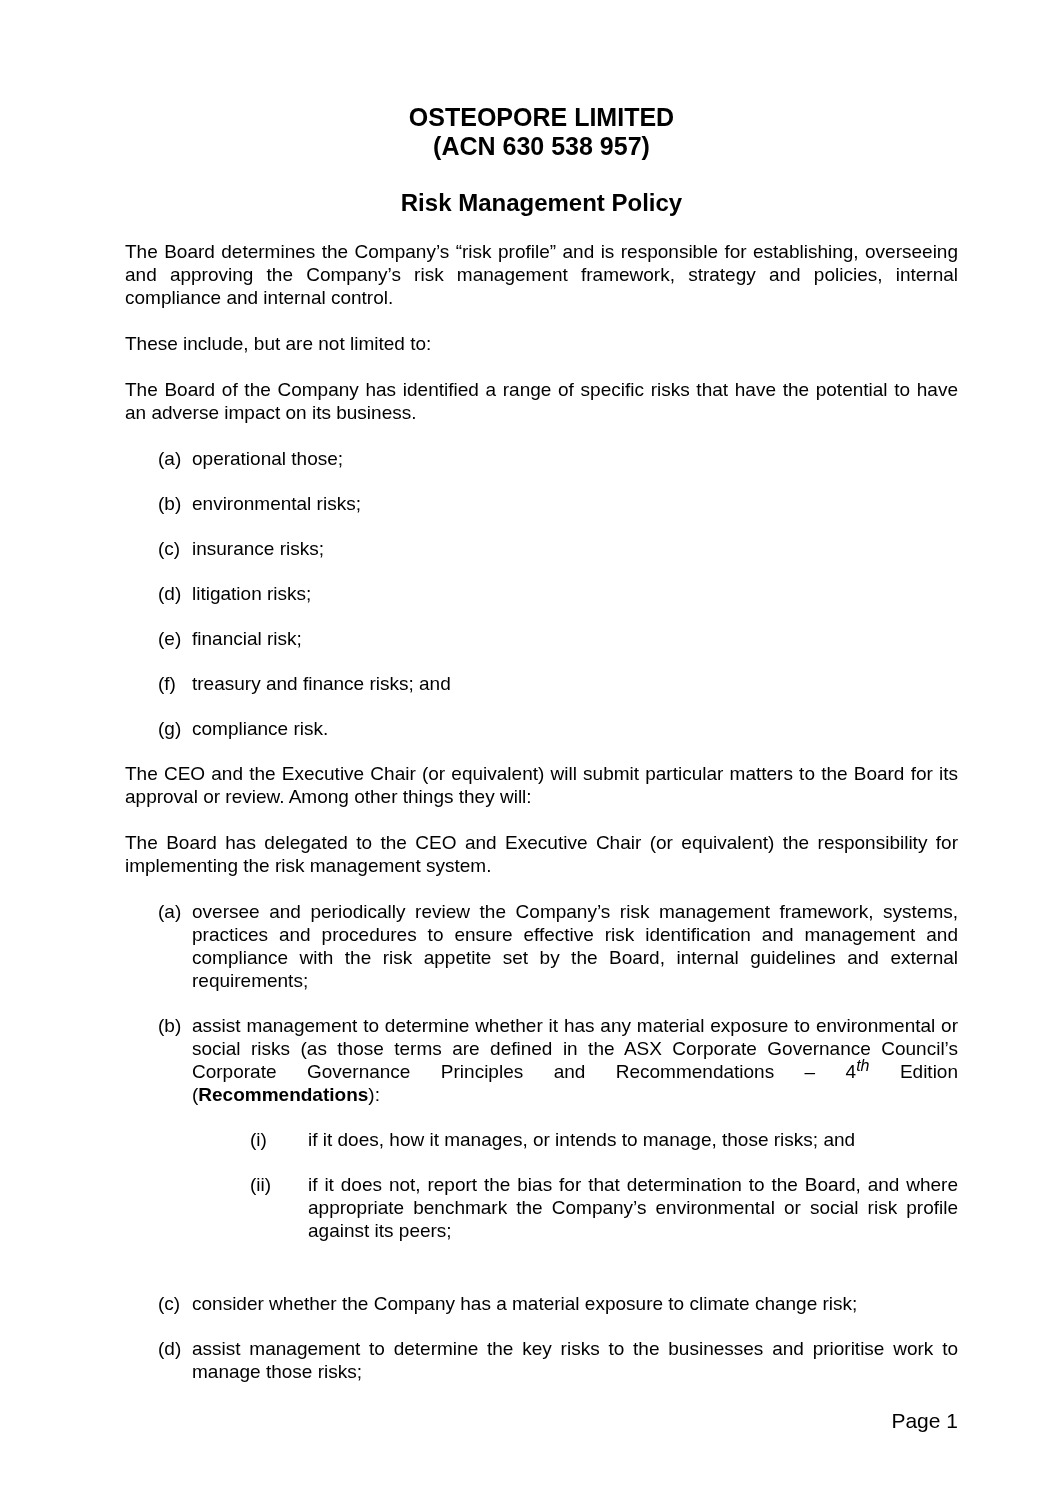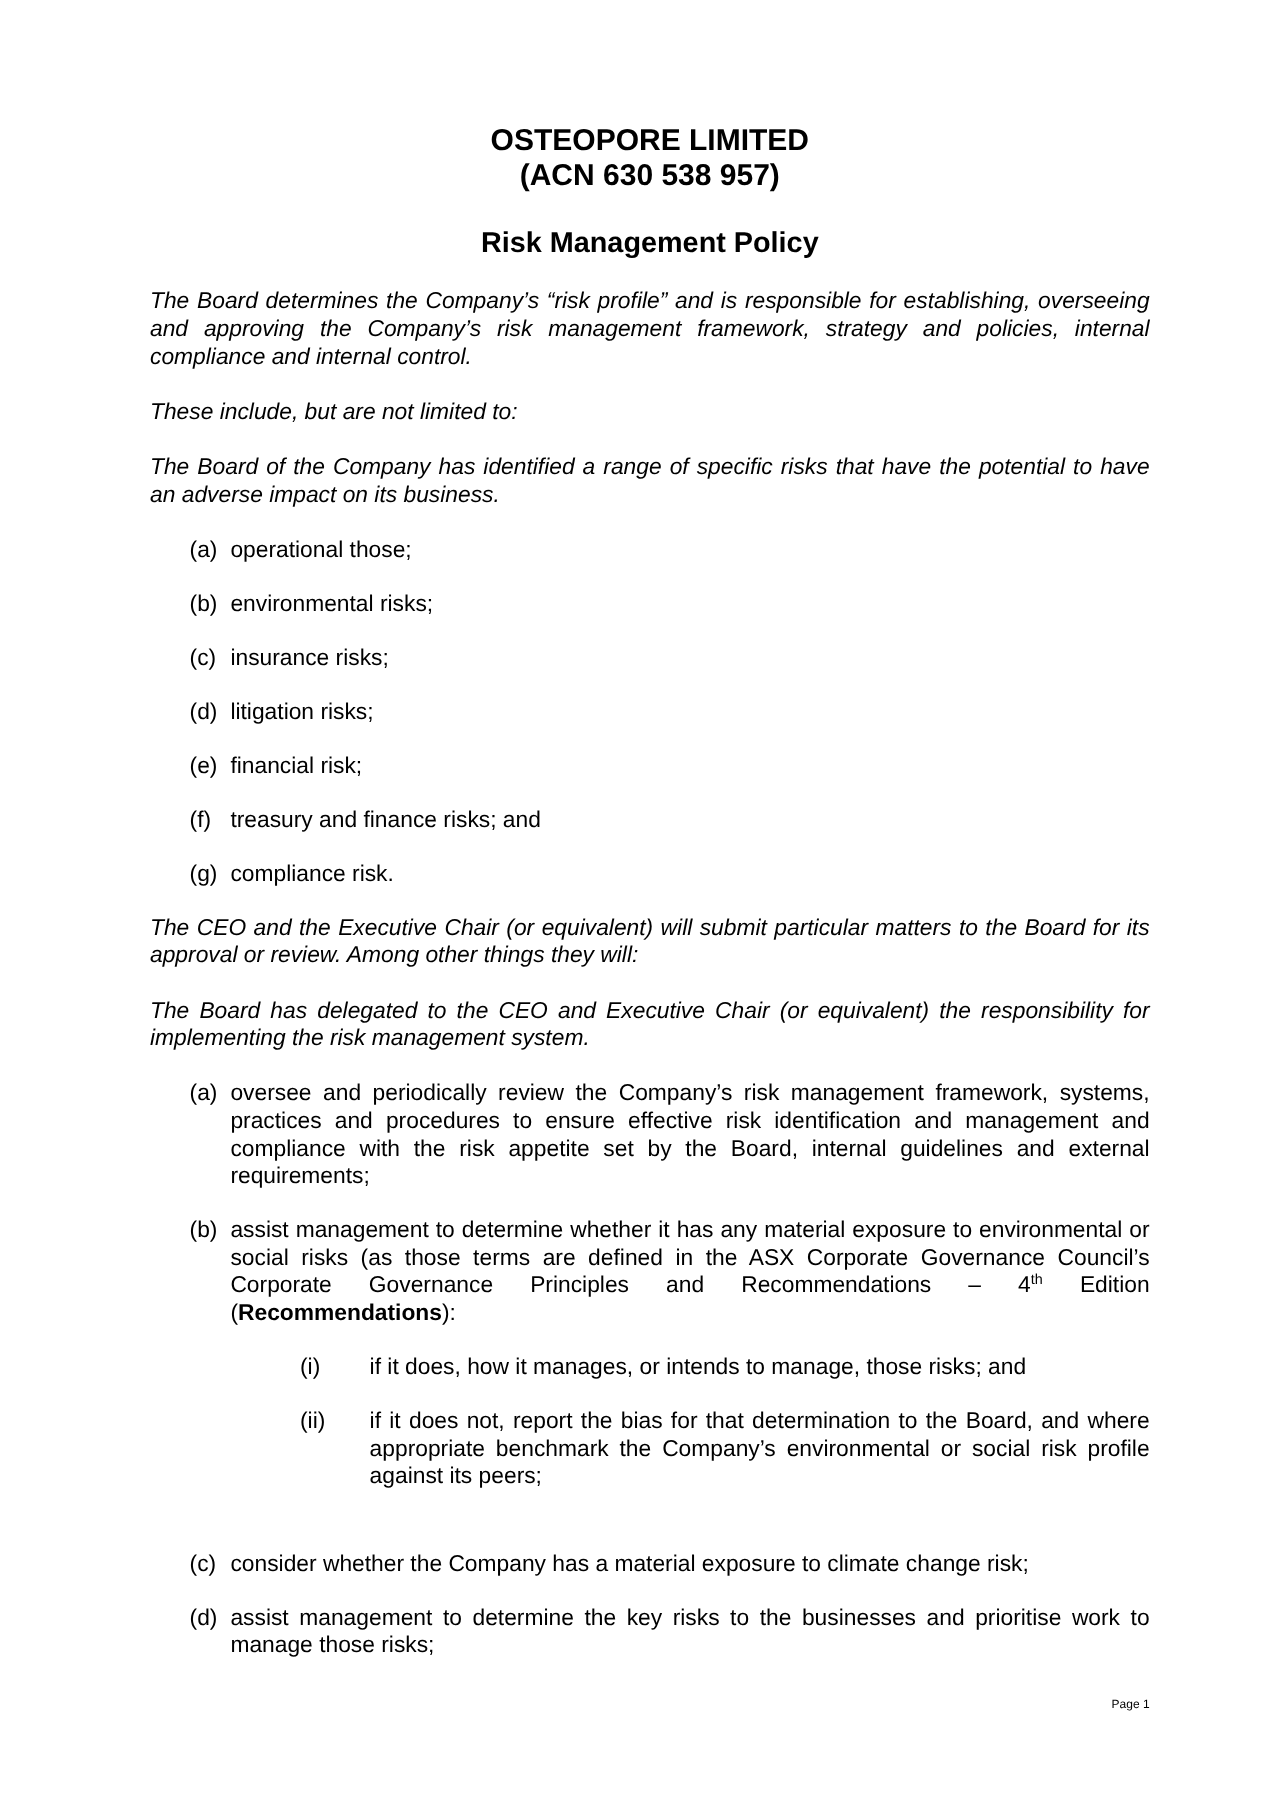--- a/index.html
+++ b/index.html
@@ -29,21 +29,20 @@
     text-align: center;
     font-weight: bold;
     font-size: 24px;
     line-height: 24px;
     margin-top: 30px;
   }
 
   .para {
     margin: 0 0 23px 0;
     text-align: justify;
-    font-style: italic;
   }
 
   .li1 {
     position: relative;
     padding-left: 67px;
     margin: 0 0 22px 0;
     text-align: justify;
   }
   .li1 > .marker {
     position: absolute;
@@ -61,30 +60,31 @@
     position: absolute;
     left: 125px;
     top: 0;
   }
 
   .gap-after { margin-bottom: 50px; }
 
   .it { }
   .b  { font-weight: bold; }
   sup.it {
-    font-size: 12px;
+    font-style: italic;
+    font-size: 16px;
     line-height: 0;
     vertical-align: super;
   }
 
   .page-footer {
     position: absolute;
     top: 1412px;
     right: 100px;
-    font-size: 10px;
+    font-size: 21px;
     line-height: 18px;
   }
 </style>
 </head>
 <body>
 
 <div class="page">
 
   <div class="doc-header">
     <div class="company-title">OSTEOPORE LIMITED</div>

